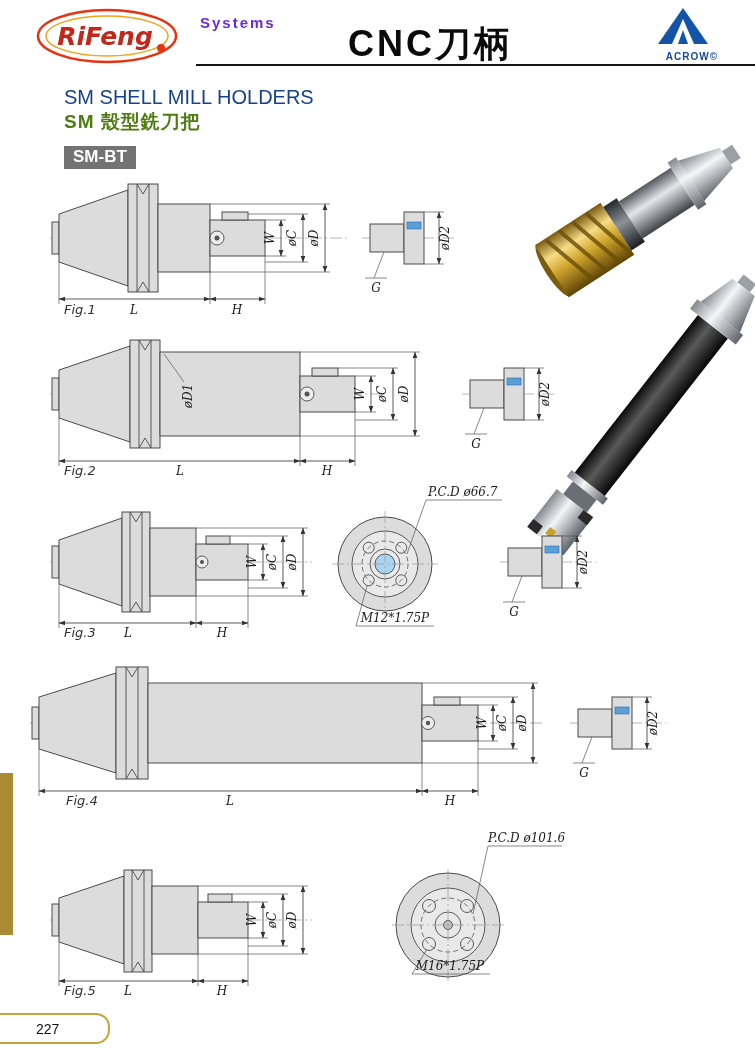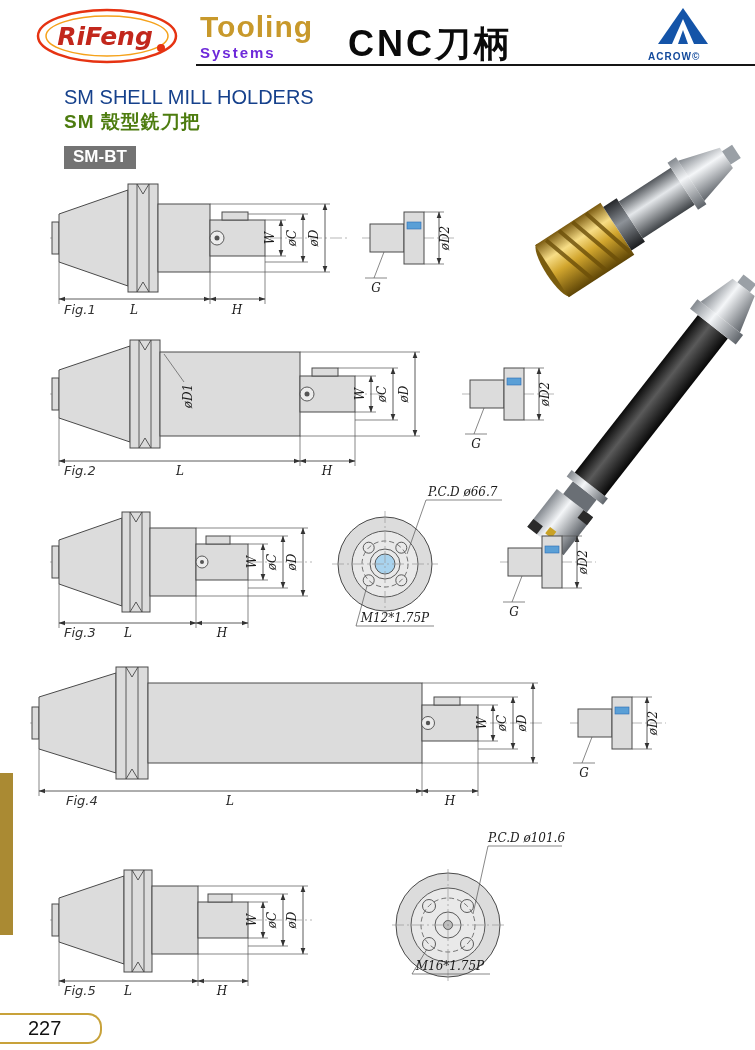--- a/index.html
+++ b/index.html
@@ -5,29 +5,29 @@
   html,body{margin:0;padding:0}
   body{width:755px;height:1050px;position:relative;background:#fff;
        font-family:"Liberation Sans",sans-serif;overflow:hidden}
   .abs{position:absolute}
   svg{overflow:visible}
   
   .tooling{font-size:30px;font-weight:bold;color:#c8992b;letter-spacing:1px;line-height:1}
   .systems{font-size:15px;font-weight:bold;color:#6d28d9;letter-spacing:2px;margin-top:2px}
   .cnc{font-size:36px;font-weight:bold;color:#0a0a0a;letter-spacing:3px}
   .header-rule{background:#151515;height:2px}
-  .acrow-text{font-size:10px;font-weight:bold;color:#134a9c;letter-spacing:1px;text-align:left;margin-top:1px}
+  .acrow-text{font-size:10px;font-weight:bold;color:#134a9c;letter-spacing:1px;text-align:right;margin-top:1px}
   
   .sec-en{font-size:20px;font-weight:normal;color:#16418c}
   .sec-cn{font-size:19px;font-weight:bold;color:#4d7c0f;letter-spacing:1px}
   .badge{display:inline-block;background:#737373;color:#fff;font-size:17px;font-weight:bold;padding:1px 9px 2px}
   
   .goldbar{background:#aa8a33}
   .page-tab{border:2px solid #c8a23a;border-left:none;border-radius:0 14px 14px 0;background:#fff;
-            display:flex;align-items:center;padding-left:28px;font-size:20px;color:#111}
+            display:flex;align-items:center;padding-left:36px;font-size:14px;color:#111}
   
   .part{fill:#dcdcdc;stroke:#4a4a4a;stroke-width:1}
   .partlight{fill:#e9e9e9;stroke:#4a4a4a;stroke-width:0.9}
   .thin{fill:none;stroke:#4a4a4a;stroke-width:0.9}
   .ext{stroke:#555;stroke-width:0.7;fill:none}
   .dimline{stroke:#333;stroke-width:0.8;fill:none}
   .cl{stroke:#999;stroke-width:0.7;stroke-dasharray:12 3 2 3;fill:none}
   .dash{stroke:#555;stroke-width:0.8;stroke-dasharray:5 3;fill:none}
   text.dim{font:italic 12px "DejaVu Serif",serif;fill:#1a1a1a}
   text.figlabel{font:italic 13px "DejaVu Sans",sans-serif;fill:#333}
@@ -73,21 +73,20 @@
 </svg>
 
 <svg class="abs" style="left:35px;top:8px" width="145" height="56" viewBox="0 0 145 56">
   <ellipse cx="72" cy="28" rx="69" ry="26" fill="none" stroke="#e63312" stroke-width="2.5"></ellipse>
   <ellipse cx="72" cy="28" rx="61" ry="20" fill="none" stroke="#f5a21b" stroke-width="1.5"></ellipse>
   <text class="brand" x="70" y="37" text-anchor="middle">RiFeng</text>
   <circle cx="126" cy="40" r="4" fill="#e63312"></circle>
 </svg>
 
 <div class="abs" style="left:200px;top:12px">
-  <div class="tooling">Tooling</div>
   <div class="systems">Systems</div>
 </div>
 <div class="abs cnc" style="left:348px;top:20px">CNC刀柄</div>
 <div class="abs header-rule" style="left:196px;top:64px;width:559px"></div>
 
 <div class="abs" style="left:648px;top:6px;width:70px">
   <svg width="70" height="40" viewBox="0 0 70 40">
     <polygon points="35,2 60,38 10,38" fill="#1454a8"></polygon>
     <polygon points="35,13 46,38 24,38" fill="#ffffff"></polygon>
     <polygon points="35,24 40,38 30,38" fill="#1454a8"></polygon>

